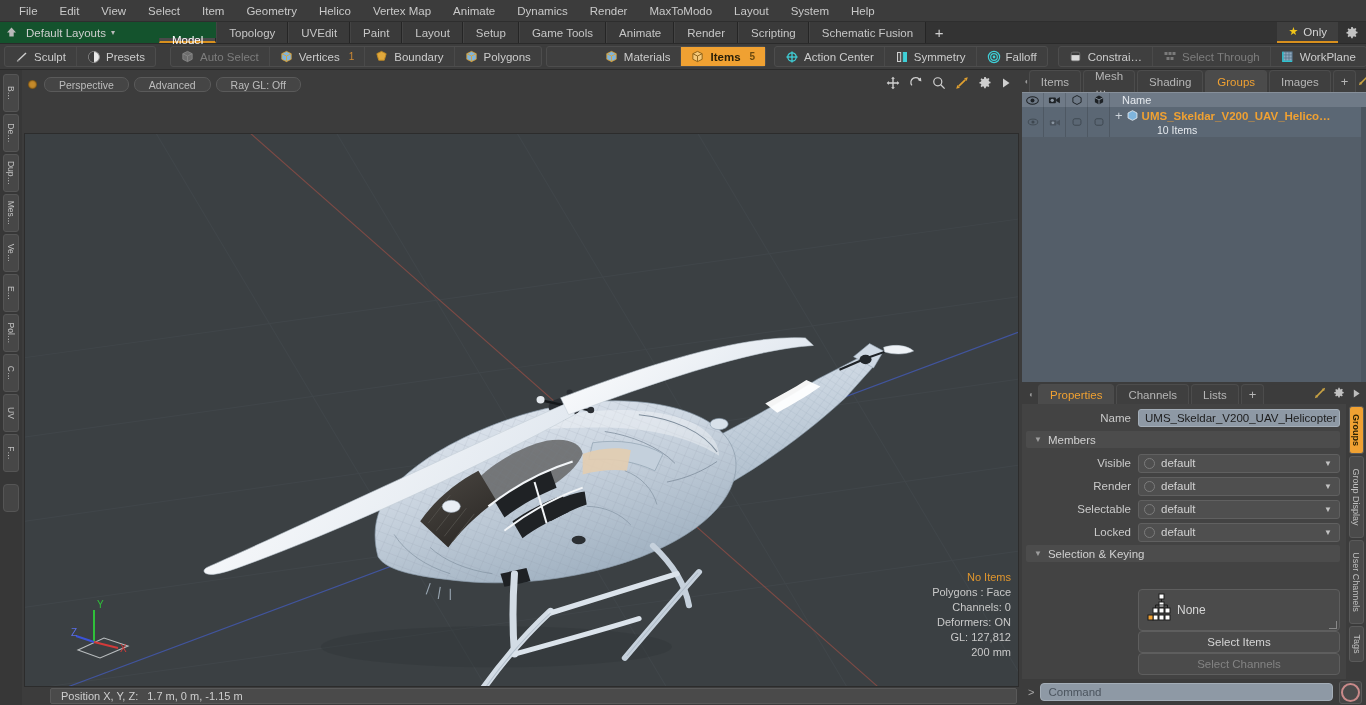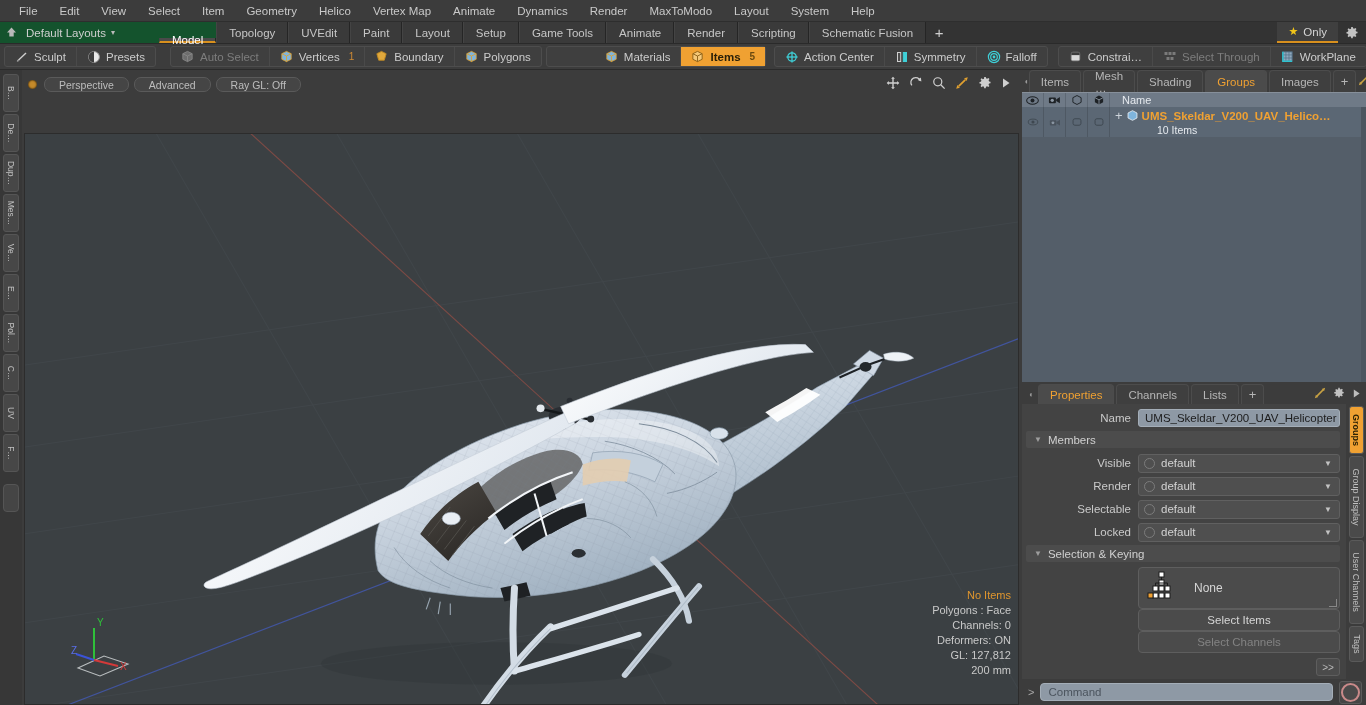--- a/index.html
+++ b/index.html
@@ -126,21 +126,21 @@
   .ddwrap{ flex:1; height:19px; background:#4f4f4f; border:1px solid #606060; border-radius:3px;
            display:flex; align-items:center; }
   .ddcirc{ width:11px; height:11px; border-radius:50%; border:1px solid #7c7c7c; margin:0 6px 0 5px; flex:0 0 auto; }
   .ddtext{ flex:1; font-size:11.5px; color:#d2d2d2; }
   .ddcaret{ margin-right:7px; color:#c3c3c3; font-size:8px; }
 
   .skrow{ display:flex; }
   .skleft{ width:116px; }
   .skright{ flex:1; padding-right:6px; }
   .nonebox{ height:42px; background:#4b4b4b; border:1px solid #5e5e5e; border-radius:4px;
-            display:flex; align-items:center; gap:17px; padding-left:8px; position:relative; }
+            display:flex; align-items:center; gap:0; padding-left:8px; position:relative;margin-top:22px; }
   .nonebox .lbl{ font-size:12px; color:#d6d6d6; }
   .resizer{ position:absolute; right:2px; bottom:1px; width:8px; height:8px;
             border-right:1px solid #888; border-bottom:1px solid #888; }
   .btnwide{ height:22px; background:#4b4b4b; border:1px solid #5e5e5e; border-radius:4px;
             display:flex; align-items:center; justify-content:center; font-size:11.5px; color:#d6d6d6; margin-top:0; }
   .btnwide.dim{ color:#838383; }
   .chevbtn{ width:24px; height:18px; background:#4b4b4b; border:1px solid #5e5e5e; border-radius:3px;
             display:flex; align-items:center; justify-content:center; font-size:10px; color:#b9b9b9; margin:5px 0 0 auto; }
 
   .cmdbar{ height:26px; display:flex; align-items:center; gap:6px; padding:0 4px 0 6px; flex:0 0 auto; background:#3c3c3c; }
@@ -640,20 +640,26 @@
             <line x1="24" y1="48" x2="24" y2="16" stroke="#2fc03a" stroke-width="2"></line>
             <line x1="24" y1="48" x2="48" y2="54" stroke="#d33a3a" stroke-width="2"></line>
             <line x1="24" y1="48" x2="6" y2="42" stroke="#3b53d8" stroke-width="2"></line>
             <text x="27" y="14" fill="#2fc03a" font-size="10" font-family="Liberation Sans, sans-serif">Y</text>
             <text x="50" y="58" fill="#d33a3a" font-size="10" font-family="Liberation Sans, sans-serif">X</text>
             <text x="1" y="42" fill="#5a6ee8" font-size="10" font-family="Liberation Sans, sans-serif">Z</text>
           </svg>
         </div>
       </div>
 
+      <div class="statusbar">
+        <div class="statuspane">
+          <span>Position X, Y, Z:</span>
+          <span>1.7 m, 0 m, -1.15 m</span>
+        </div>
+      </div>
     </div>
 
     <div class="right">
 
       <div class="panel-tabrow">
         <div class="ptgl">◖</div>
         <div class="ptab">Items</div>
         <div class="ptab">Mesh …</div>
         <div class="ptab">Shading</div>
         <div class="ptab active">Groups</div>

